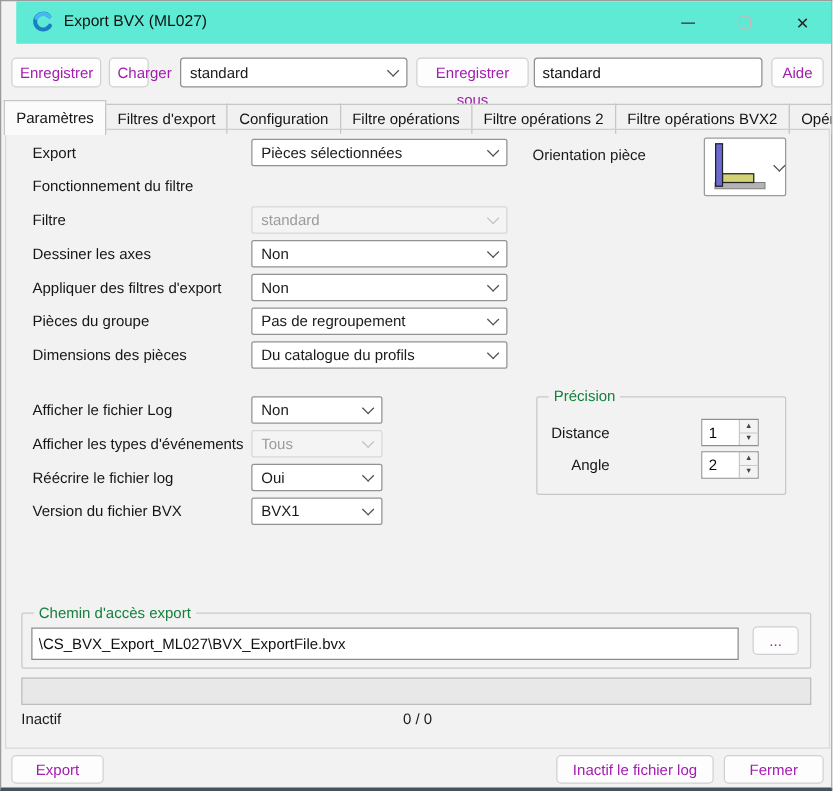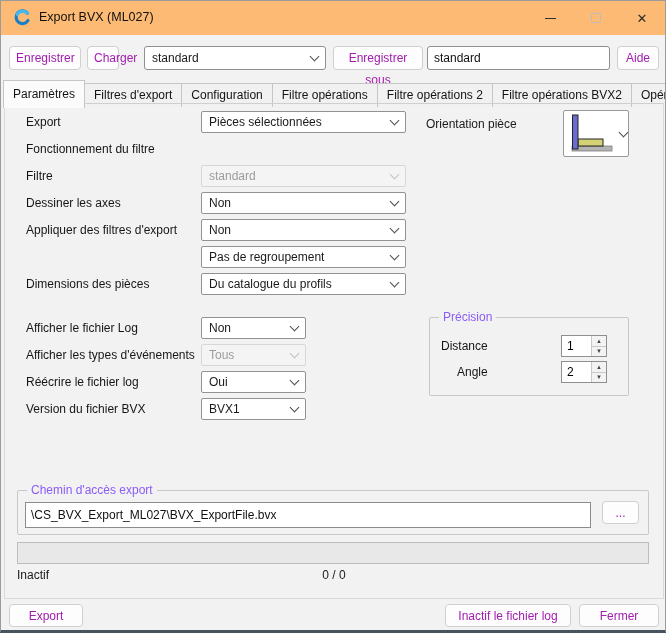--- a/index.html
+++ b/index.html
@@ -8,21 +8,21 @@
 
   .window {
     position: relative; width: 666px; height: 633px;
     background: #f2f2f2;
     border: 1px solid #9b9b9b;
     border-bottom: 3px solid #46525e;
     overflow: hidden;
   }
 
   
-  .titlebar { position:absolute; left:0; top:0; right:0; height:34px; background:#fdba74; }
+  .titlebar { position:absolute; left:12px; top:0; right:0; height:34px; background:#5eead4; }
   .app-icon { position:absolute; left:13px; top:8px; width:17px; height:17px; }
   .title-text { position:absolute; left:38px; top:9px; font-size:12.5px; color:#101010; }
   .win-controls { position:absolute; right:0; top:0; height:34px; display:flex; }
   .winbtn { width:46px; height:34px; background:transparent; border:none; display:flex; align-items:center; justify-content:center; cursor:pointer; }
   .min-glyph { width:11px; height:0; border-top:1.4px solid #303030; display:block; }
   .max-glyph { width:10px; height:10px; border:1.2px solid #bdbdbd; border-radius:2px; display:block; }
   .close-glyph { font-size:13px; color:#2b2b2b; line-height:1; }
 
   
   .btn {
@@ -75,21 +75,21 @@
   .orient-label { position:absolute; left:425px; top:112px; height:22px; line-height:22px; }
   .orient-combo {
     position:absolute; left:562px; top:109px; width:66px; height:47px;
     background:#fff; border:1px solid #9a9a9a; border-radius:2px; display:flex; align-items:center; cursor:pointer;
   }
   .orient-combo svg { margin-left:4px; }
   .orient-combo .chev { margin-left:4px; }
 
   
   .groupbox { position:absolute; border:1px solid #c8c8c8; border-radius:2px; }
-  .group-legend { position:absolute; background:#f2f2f2; padding:0 4px; height:14px; line-height:14px; color:#8b5cf6; }
+  .group-legend { position:absolute; background:#f2f2f2; padding:0 4px; height:14px; line-height:14px; color:#15803d; }
 
   
   .spinner { position:absolute; width:46px; height:22px; border:1px solid #8f8f8f; background:#fff; display:flex; }
   .spinner input { flex:1; min-width:0; border:none; outline:none; padding-left:5px; font-family:"Liberation Sans",sans-serif; font-size:12px; }
   .spin-btns { width:15px; display:flex; flex-direction:column; border-left:1px solid #c9c9c9; }
   .spin-btns button { flex:1; border:none; background:#f3f3f3; font-size:6px; line-height:1; color:#444; cursor:pointer; padding:0; }
   .spin-btns button:first-child { border-bottom:1px solid #c9c9c9; }
 
   
   .path-input {
@@ -177,20 +177,21 @@
     <span class="txt">Non</span>
       <span class="chev"></span>
   </div>
 
   <div class="flabel" style="top:218px">Appliquer des filtres d'export</div>
   <div class="combo c-wide" style="top:218px">
     <span class="txt">Non</span>
       <span class="chev"></span>
   </div>
 
+  <div class="flabel" style="top:245px">Pièces du groupe</div>
   <div class="combo c-wide" style="top:245px">
     <span class="txt">Pas de regroupement</span>
       <span class="chev"></span>
   </div>
 
   <div class="flabel" style="top:272px">Dimensions des pièces</div>
   <div class="combo c-wide" style="top:272px">
     <span class="txt">Du catalogue du profils</span>
       <span class="chev"></span>
   </div>

